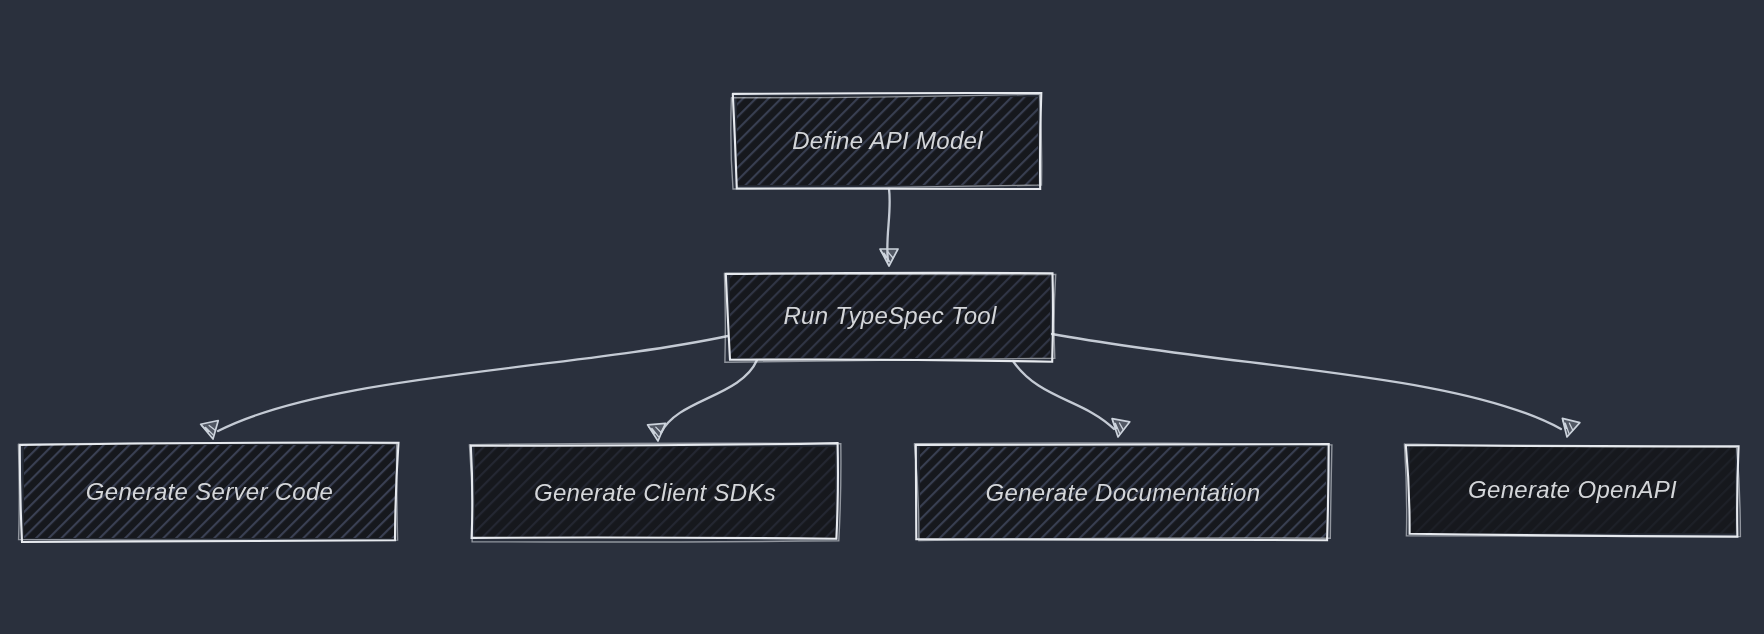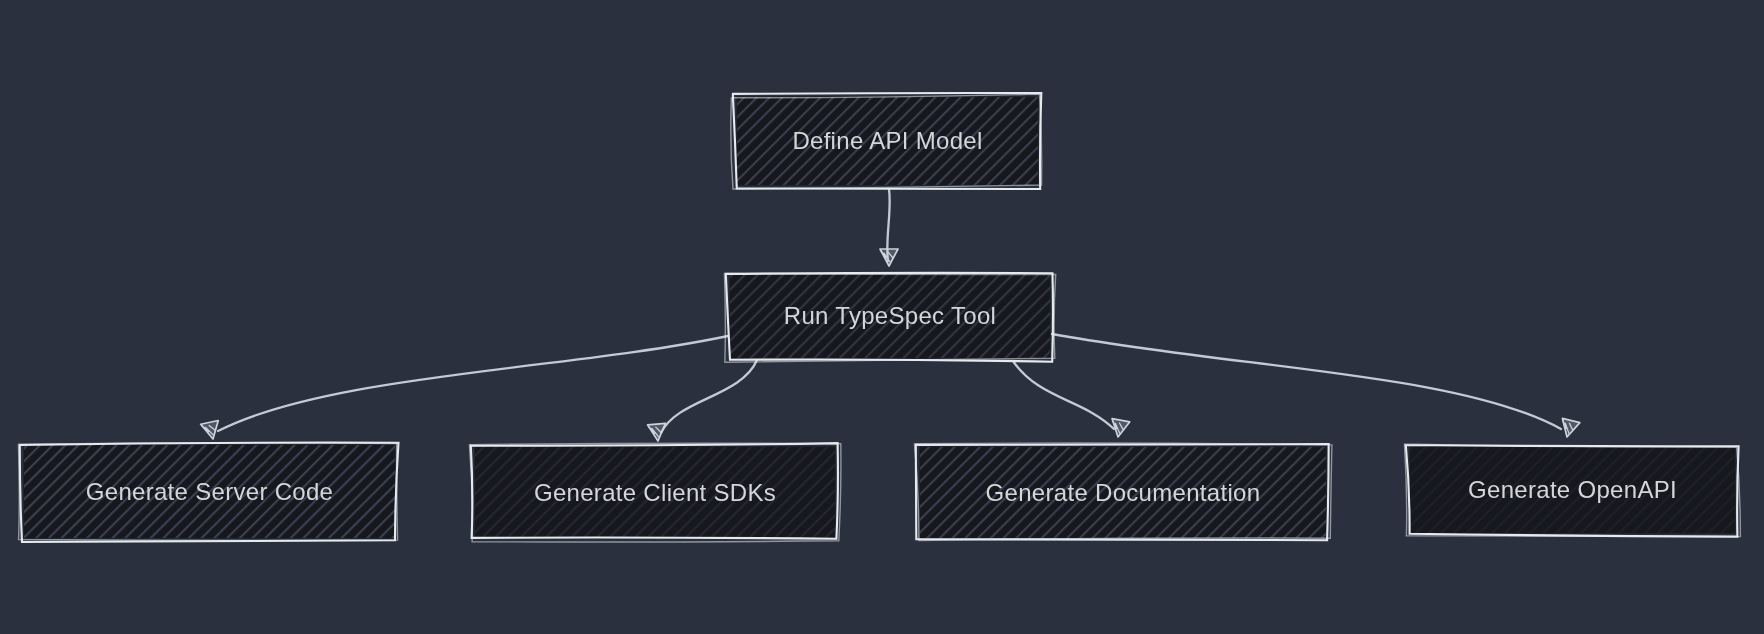--- a/index.html
+++ b/index.html
@@ -1,21 +1,21 @@
 <!DOCTYPE html>
 <html><head>
 <meta charset="utf-8">
 <style>
   html,body{margin:0;padding:0;}
   body{
     width:1764px;height:634px;overflow:hidden;
     background:#2a303d;
     font-family:"Liberation Sans","DejaVu Sans",sans-serif;
   }
-  .stage{position:relative;width:1764px;height:512px;}
+  .stage{position:relative;width:1764px;height:512px;font-style:italic;}
   svg{display:block;}
   text.node-label{
     fill:#d4d6d9;
     font-family:"Liberation Sans","DejaVu Sans",sans-serif;
     font-size:24px;
     letter-spacing:.3px;
     text-anchor:middle;
   }
 </style>
 </head>

